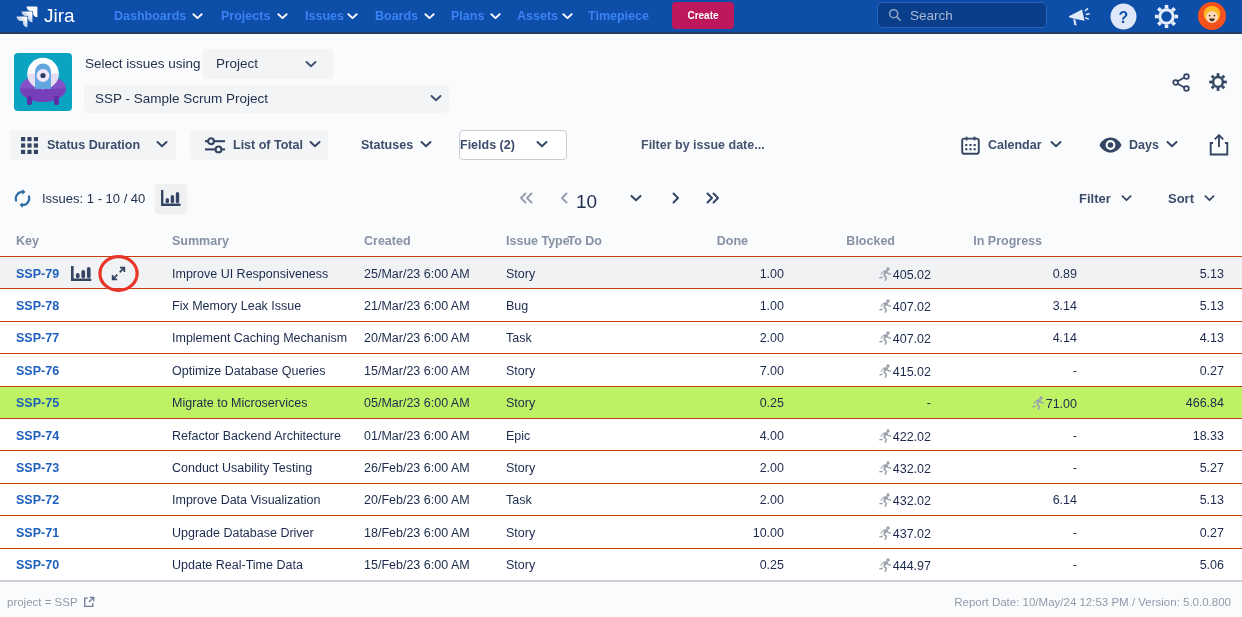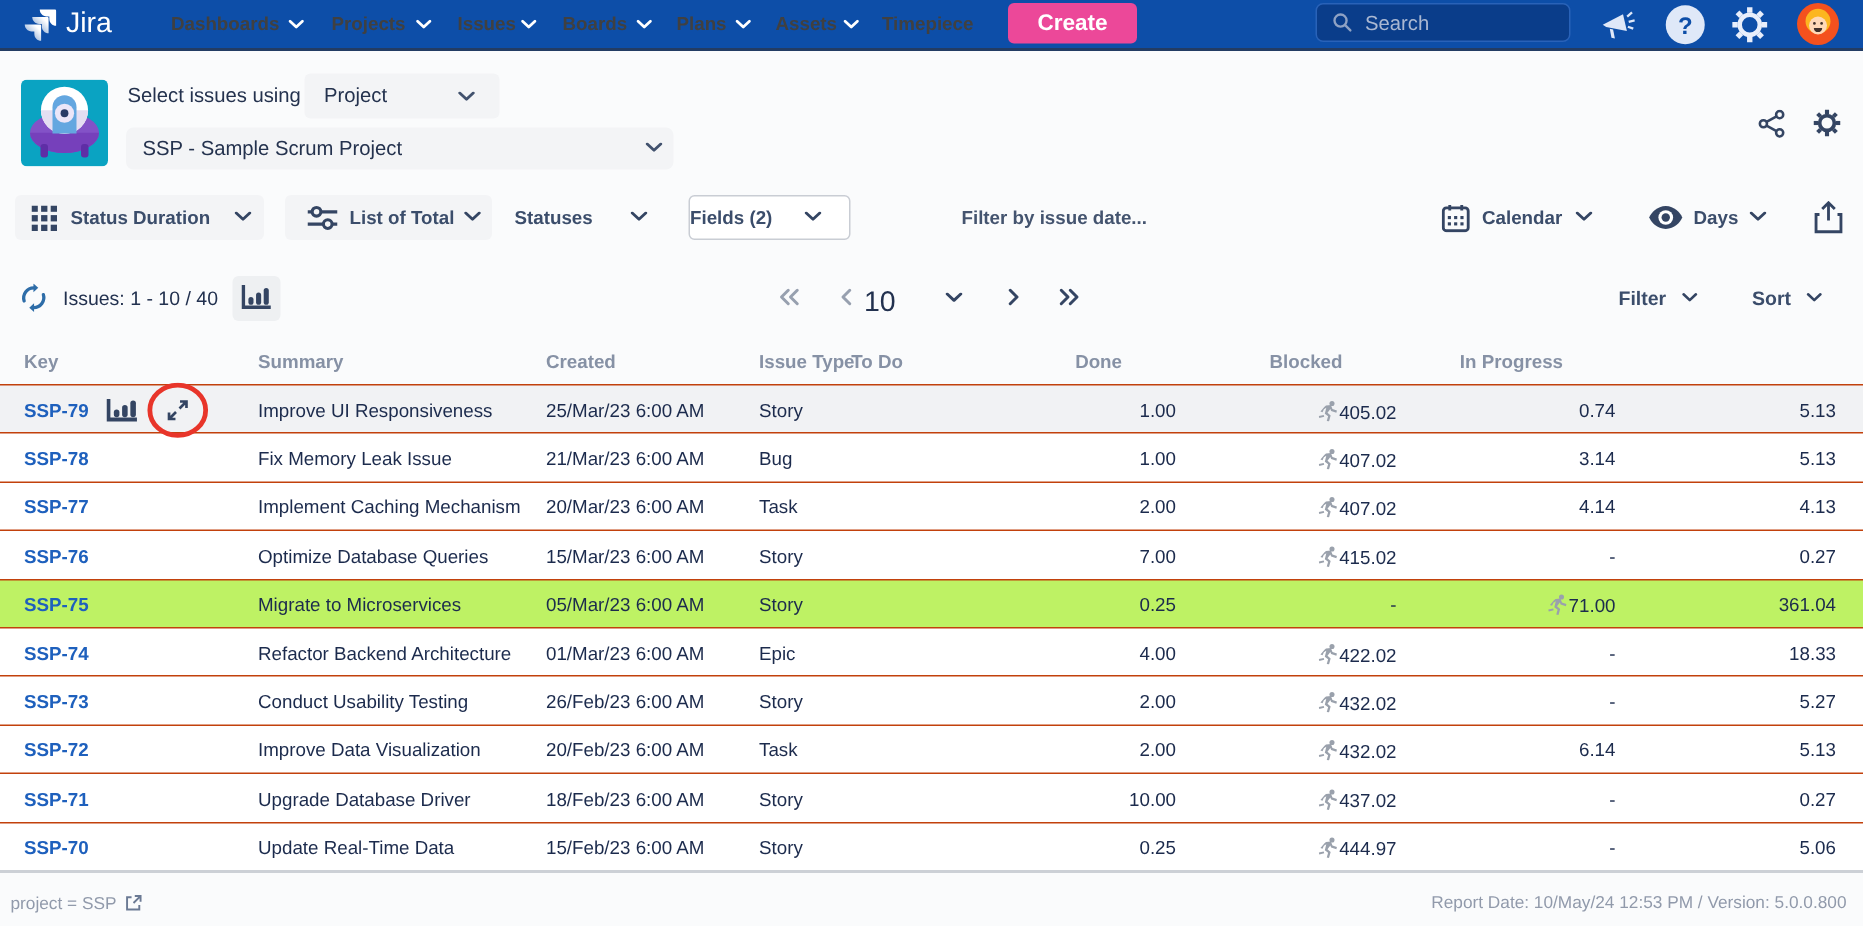--- a/index.html
+++ b/index.html
@@ -1,22 +1,22 @@
 <!DOCTYPE html>
 <html><head>
 <meta charset="utf-8">
 <style>
 *{margin:0;padding:0;box-sizing:border-box}
 html,body{width:1242px;height:617px}
 body{font-family:"Liberation Sans",sans-serif;background:#fafbfc;position:relative;overflow:hidden}
 .abs{position:absolute}
 .nav{position:absolute;top:0;left:0;width:1242px;height:34px;background:#0d4ea8;border-bottom:2px solid #233c63}
-.navitem{position:absolute;top:0;height:32px;display:flex;align-items:center;color:#404040;font-size:12.5px;font-weight:600;white-space:nowrap}
+.navitem{position:absolute;top:0;height:32px;display:flex;align-items:center;color:#3b82f6;font-size:12.5px;font-weight:600;white-space:nowrap}
 .navchev{position:absolute;top:13px}
-.createbtn{position:absolute;left:672px;top:2px;width:86px;height:27px;background:#ec4899;border-radius:4px;color:#fff;font-size:15px;font-weight:600;display:flex;align-items:center;justify-content:center}
+.createbtn{position:absolute;left:672px;top:2px;width:62px;height:27px;background:#be185d;border-radius:4px;color:#fff;font-size:10px;font-weight:600;display:flex;align-items:center;justify-content:center}
 .search{position:absolute;left:877px;top:2px;width:170px;height:26px;background:#0a3d8a;border:1px solid #2962b8;border-radius:5px;display:flex;align-items:center;padding-left:10px}
 .search span{color:#aab8d2;font-size:13.5px;margin-left:8px}
 .avatar{position:absolute;left:14px;top:53px;width:58px;height:58px;border-radius:4px;overflow:hidden}
 .seltext{position:absolute;left:85px;top:56px;font-size:13.5px;color:#24324e}
 .drop{position:absolute;background:#f3f4f6;border-radius:4px;color:#24324e;white-space:nowrap}
 .tbtn{position:absolute;top:130px;height:30px;background:#f3f4f6;border-radius:4px;display:flex;align-items:center;color:#3b4d6b;font-size:12.5px;font-weight:600;white-space:nowrap}
 .plain{background:transparent}
 .fields{background:#fff;border:1px solid #c9cdd4}
 .pageritem{position:absolute;color:#22314f;font-size:13px;white-space:nowrap}
 .thead{position:absolute;left:0;top:228px;width:1063px;height:28px}
@@ -191,21 +191,21 @@
 <svg width="20" height="17" viewBox="0 0 20 17" style="margin-right:8px">
 <line x1="0" y1="4.2" x2="20" y2="4.2" stroke="#344563" stroke-width="2.1"></line>
 <line x1="0" y1="12.4" x2="20" y2="12.4" stroke="#344563" stroke-width="2.1"></line>
 <circle cx="6" cy="4.2" r="2.9" fill="#f3f4f6" stroke="#344563" stroke-width="2.1"></circle>
 <circle cx="13.5" cy="12.4" r="2.9" fill="#f3f4f6" stroke="#344563" stroke-width="2.1"></circle>
 </svg>
 List of Total</div>
 <svg class="abs" style="left:309px;top:141px" width="12" height="7" viewBox="0 0 12 7">
     <path d="M1.5 1l4.5 4.2L10.5 1" stroke="#344563" stroke-width="1.9" fill="none" stroke-linecap="round" stroke-linejoin="round"></path>
   </svg>
-<div class="tbtn plain" style="left:343px">Statuses</div>
+<div class="tbtn plain" style="left:361px">Statuses</div>
 <svg class="abs" style="left:420px;top:141px" width="12" height="7" viewBox="0 0 12 7">
     <path d="M1.5 1l4.5 4.2L10.5 1" stroke="#344563" stroke-width="1.9" fill="none" stroke-linecap="round" stroke-linejoin="round"></path>
   </svg>
 <div class="tbtn fields" style="left:459px;width:108px;">Fields (2)</div>
 <svg class="abs" style="left:536px;top:141px" width="12" height="7" viewBox="0 0 12 7">
     <path d="M1.5 1l4.5 4.2L10.5 1" stroke="#344563" stroke-width="1.9" fill="none" stroke-linecap="round" stroke-linejoin="round"></path>
   </svg>
 <div class="tbtn plain" style="left:641px;color:#44546f">Filter by issue date...</div>
 <div class="tbtn plain" style="left:961px">
 <svg width="19" height="19" viewBox="0 0 19 19" style="margin-right:8px">
@@ -307,21 +307,21 @@
 <span style="left:364px">25/Mar/23 6:00 AM</span>
 <span style="left:506px">Story</span>
 <span style="right:458px">1.00</span>
 <span style="right:311px"><svg class="runner" width="13" height="14" viewBox="0 0 13 14">
         <g fill="#9aa1ac">
           <circle cx="9" cy="2" r="1.7"></circle>
           <path d="M5 3.4 8.3 3l1 2.7 3 1-.4 1.4-3.5-1.1-.5-1.3-1.9 2.5 2.1 1.8-1.1 4-1.5-.4.9-3.1-2.2-1.7 1-3.9-1.6.9-.9 2-1.4-.5L4 4.2z"></path>
           <path d="M.2 10.3l3.3-.7.3 1.3-3.3.7z"></path>
         </g>
       </svg>405.02</span>
-<span style="right:165px">0.74</span>
+<span style="right:165px">0.89</span>
 <span style="right:18px">5.13</span>
 </div>
 <div class="trow" style="top:288.4px;background:#fff">
 <span class="key" style="left:16px">SSP-78</span>
 <span style="left:172px">Fix Memory Leak Issue</span>
 <span style="left:364px">21/Mar/23 6:00 AM</span>
 <span style="left:506px">Bug</span>
 <span style="right:458px">1.00</span>
 <span style="right:311px"><svg class="runner" width="13" height="14" viewBox="0 0 13 14">
         <g fill="#9aa1ac">
@@ -372,21 +372,21 @@
 <span style="left:506px">Story</span>
 <span style="right:458px">0.25</span>
 <span style="right:311px">-</span>
 <span style="right:165px"><svg class="runner" width="13" height="14" viewBox="0 0 13 14">
         <g fill="#9aa1ac">
           <circle cx="9" cy="2" r="1.7"></circle>
           <path d="M5 3.4 8.3 3l1 2.7 3 1-.4 1.4-3.5-1.1-.5-1.3-1.9 2.5 2.1 1.8-1.1 4-1.5-.4.9-3.1-2.2-1.7 1-3.9-1.6.9-.9 2-1.4-.5L4 4.2z"></path>
           <path d="M.2 10.3l3.3-.7.3 1.3-3.3.7z"></path>
         </g>
       </svg>71.00</span>
-<span style="right:18px">361.04</span>
+<span style="right:18px">466.84</span>
 </div>
 <div class="trow" style="top:418.0px;background:#fff">
 <span class="key" style="left:16px">SSP-74</span>
 <span style="left:172px">Refactor Backend Architecture</span>
 <span style="left:364px">01/Mar/23 6:00 AM</span>
 <span style="left:506px">Epic</span>
 <span style="right:458px">4.00</span>
 <span style="right:311px"><svg class="runner" width="13" height="14" viewBox="0 0 13 14">
         <g fill="#9aa1ac">
           <circle cx="9" cy="2" r="1.7"></circle>

